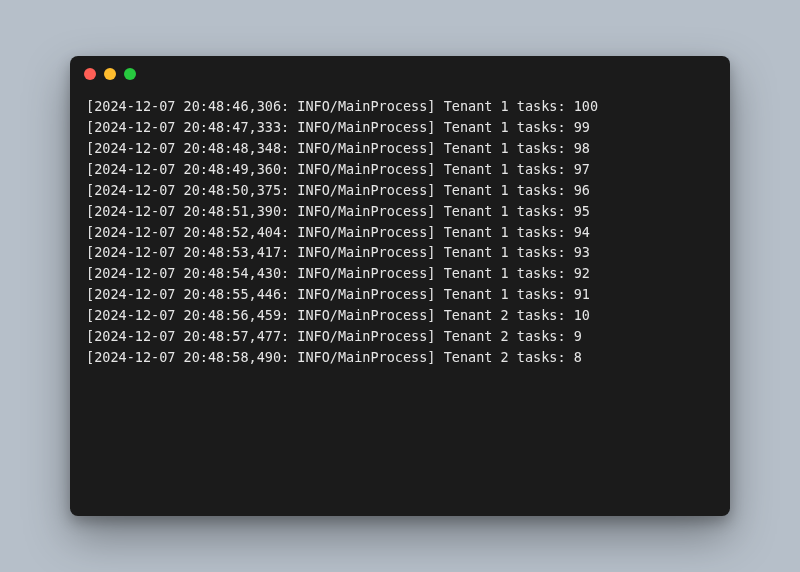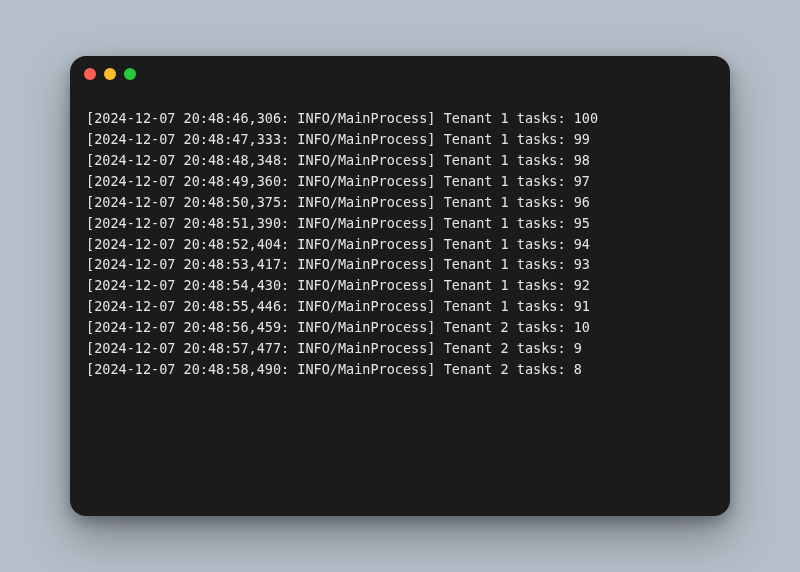--- a/index.html
+++ b/index.html
@@ -8,26 +8,25 @@
     background: #b6bfc9;
     display: flex;
     align-items: center;
     justify-content: center;
     font-family: ui-monospace, "SF Mono", "Menlo", "Consolas", monospace;
   }
   .terminal {
     width: 660px;
     height: 460px;
     background: #1b1b1b;
-    border-radius: 16px;
+    border-radius: 8px;
     box-shadow: 0 20px 45px rgba(0,0,0,0.35), 0 6px 14px rgba(0,0,0,0.25);
     overflow: hidden;
     display: flex;
     flex-direction: column;
-    gap: 12px;
   }
   .titlebar {
     height: 36px;
     display: flex;
     align-items: center;
     padding-left: 14px;
     gap: 8px;
     flex: 0 0 auto;
   }
   .tl-btn {

